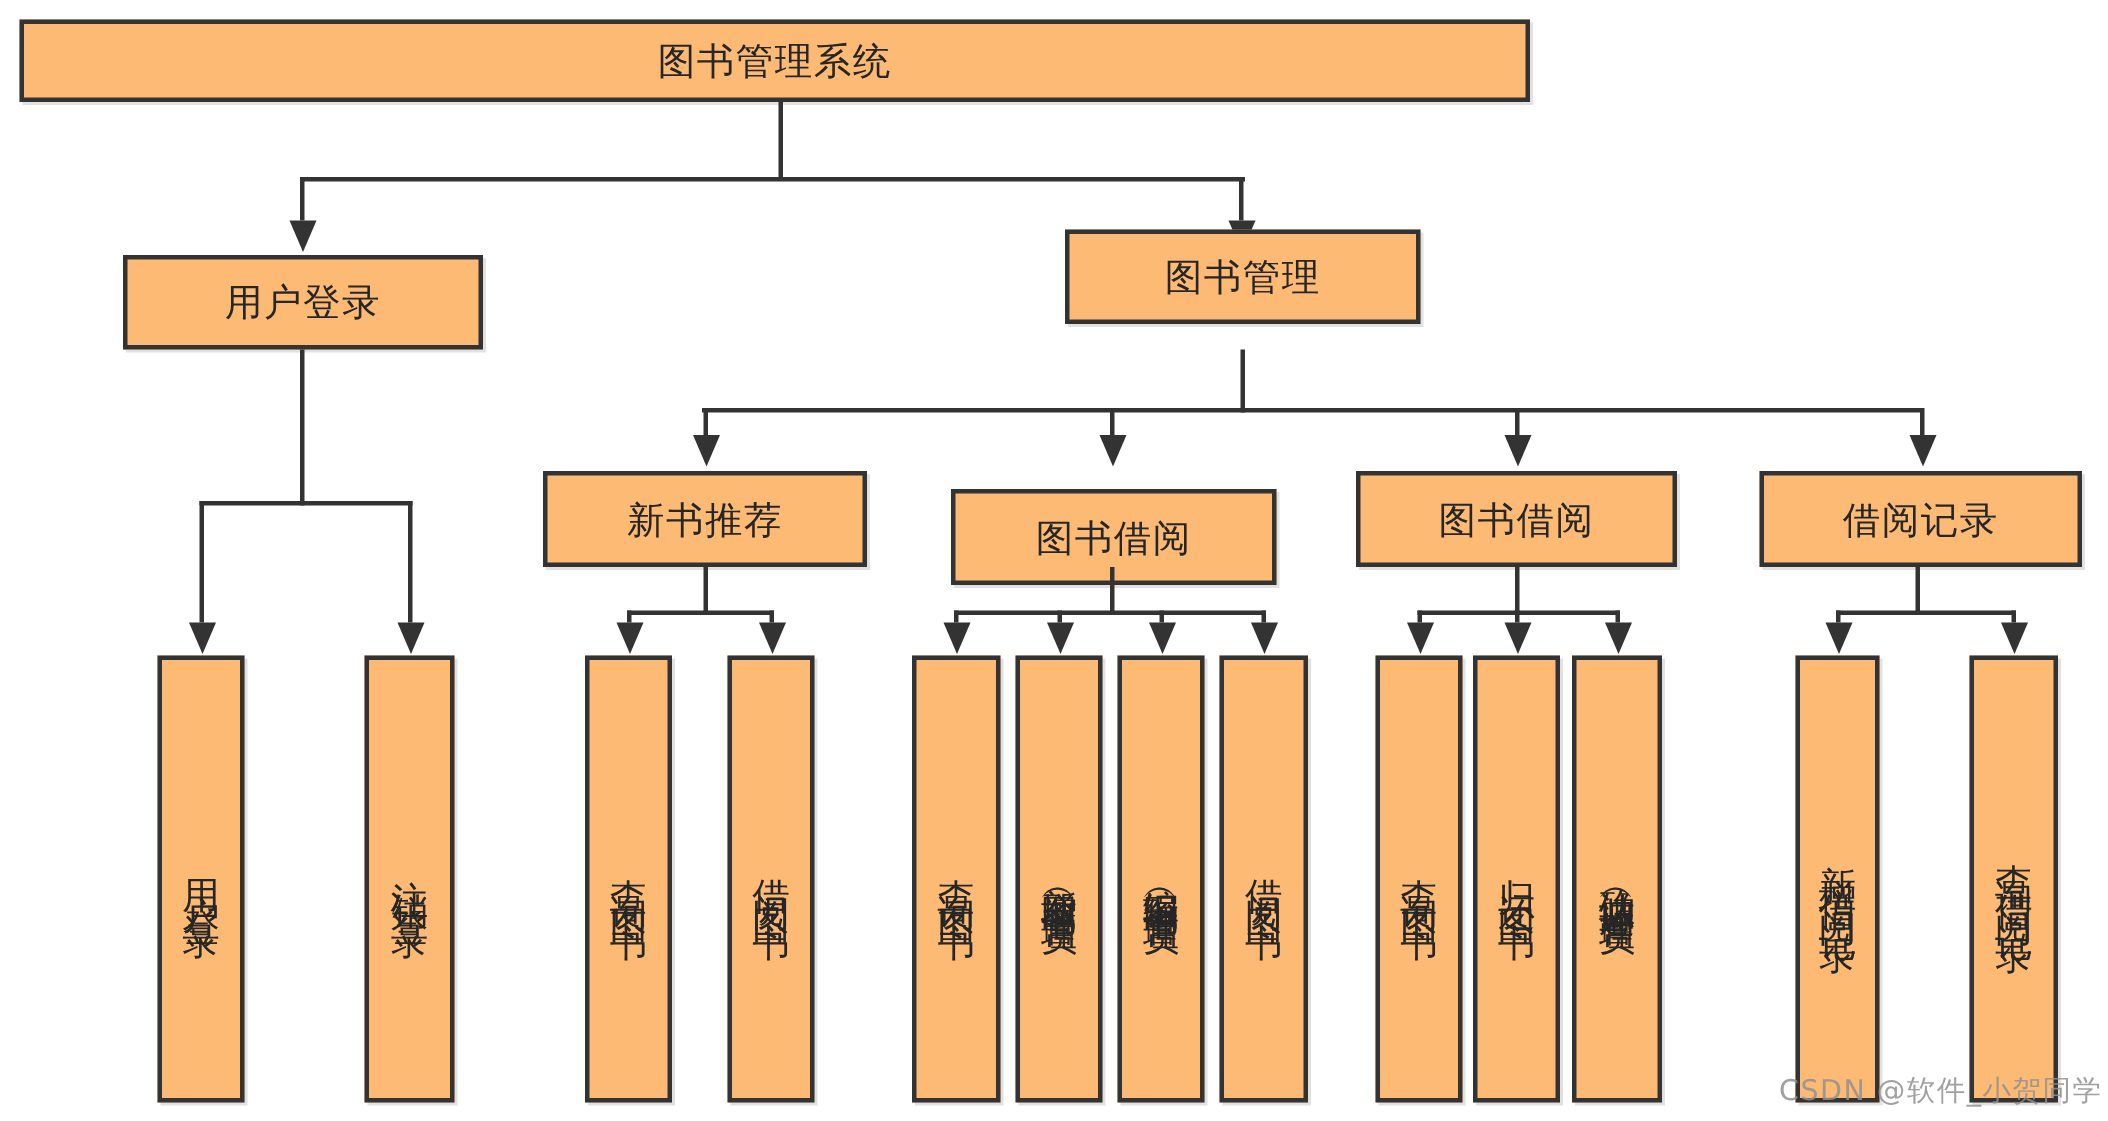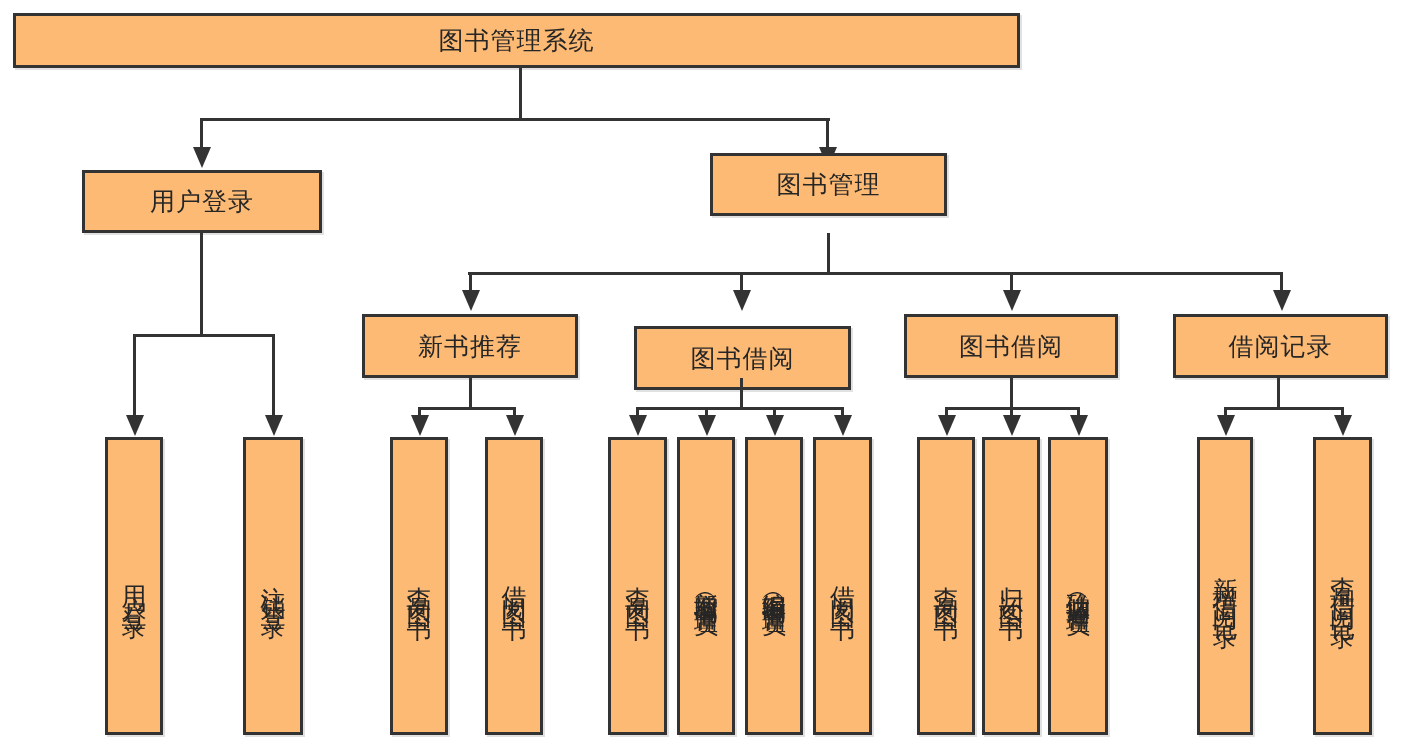--- a/index.html
+++ b/index.html
@@ -145,14 +145,15 @@
   <div class="box v-box long" style="left:745px; top:437px; width:58px; height:298px;">编辑图书（管理员）</div>
   <div class="box v-box" style="left:813px; top:437px; width:59px; height:298px;">借阅图书</div>
 
   <div class="box v-box" style="left:917px; top:437px; width:58px; height:298px;">查询图书</div>
   <div class="box v-box" style="left:982px; top:437px; width:58px; height:298px;">归还图书</div>
   <div class="box v-box long" style="left:1048px; top:437px; width:60px; height:298px;">确认归还（管理员）</div>
 
   <div class="box v-box" style="left:1197px; top:437px; width:56px; height:298px;">新增借阅记录</div>
   <div class="box v-box" style="left:1313px; top:437px; width:59px; height:298px;">查询借阅记录</div>
 
+  <div class="watermark">CSDN @软件_小贺同学</div>
 
 </div>
 
 </body></html>

